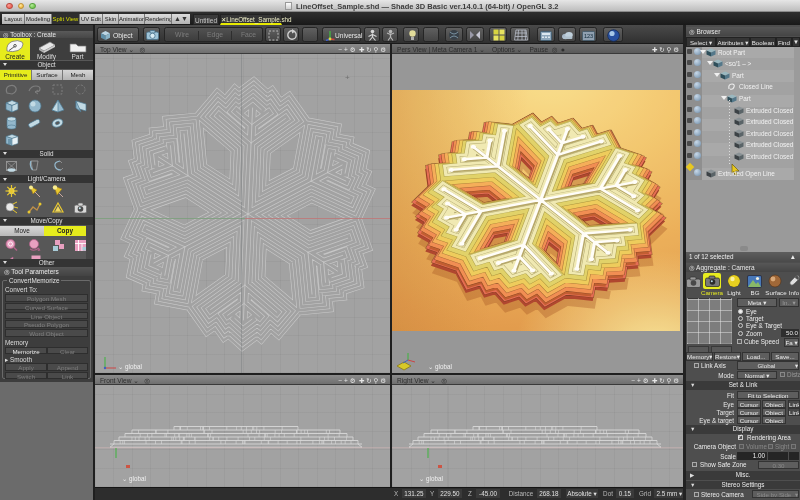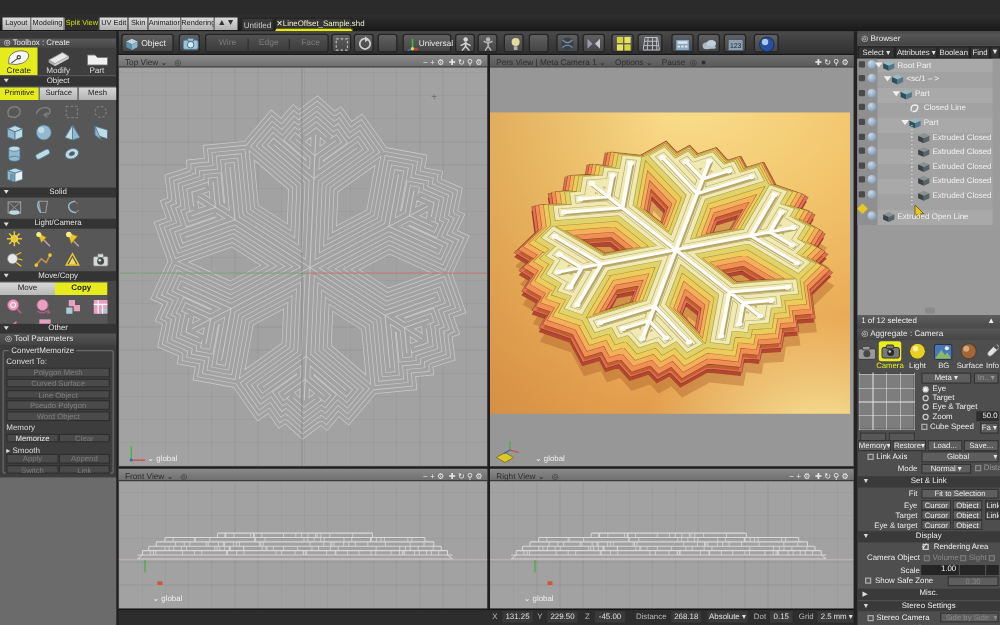--- a/index.html
+++ b/index.html
@@ -1,19 +1,26 @@
 <!DOCTYPE html>
 <html><head><meta charset="utf-8"><style>
 *{margin:0;padding:0;box-sizing:border-box;}
 html,body{width:800px;height:500px;overflow:hidden;background:#2b2b2b;
 font-family:"Liberation Sans",sans-serif;-webkit-font-smoothing:antialiased;}
 .abs{position:absolute;}
 </style></head><body>
 <div class="abs" style="left:0;top:0;width:800px;height:500px;background:#2b2b2b;">
 
+<div class="abs" style="left:0;top:0;width:800px;height:12px;background:linear-gradient(#e6e6e6,#bdbdbd);border-bottom:1px solid #8a8a8a;">
+ <div class="abs" style="left:6px;top:2.5px;width:6.5px;height:6.5px;border-radius:50%;background:radial-gradient(circle at 35% 30%,#ff9d96,#ec6b60 60%,#d84f43);border:0.5px solid #b84a40;"></div>
+ <div class="abs" style="left:17.5px;top:2.5px;width:6.5px;height:6.5px;border-radius:50%;background:radial-gradient(circle at 35% 30%,#ffe9a8,#f5c451 60%,#dfa33b);border:0.5px solid #c09036;"></div>
+ <div class="abs" style="left:29px;top:2.5px;width:6.5px;height:6.5px;border-radius:50%;background:radial-gradient(circle at 35% 30%,#b5eb9d,#7ccc57 60%,#5fb343);border:0.5px solid #58a140;"></div>
+ <div class="abs" style="left:285px;top:2px;width:7px;height:8px;background:linear-gradient(#fdfdfd,#cfcfcf);border:0.5px solid #999;"></div>
+ <div class="abs" style="left:296px;top:2.2px;font-size:7.5px;color:#3c3c3c;font-weight:bold;white-space:nowrap;">LineOffset_Sample.shd — Shade 3D Basic ver.14.0.1 (64-bit) / OpenGL 3.2</div>
+</div>
 <div class="abs" style="left:0;top:12px;width:800px;height:13px;background:linear-gradient(#2f2f2f,#191919);"></div>
 <div class="abs" style="left:2px;top:13.5px;width:23px;height:10.5px;background:linear-gradient(#dcdcdc,#b2b2b2);color:#1d1d1d;font-size:5.9px;text-align:center;line-height:10.5px;border-right:1px solid #777;white-space:nowrap;overflow:hidden;">Layout</div>
 <div class="abs" style="left:25px;top:13.5px;width:27px;height:10.5px;background:linear-gradient(#dcdcdc,#b2b2b2);color:#1d1d1d;font-size:5.9px;text-align:center;line-height:10.5px;border-right:1px solid #777;white-space:nowrap;overflow:hidden;">Modeling</div>
 <div class="abs" style="left:52px;top:13.5px;width:28px;height:10.5px;background:#2e2e2e;color:#d8de00;font-size:5.9px;text-align:center;line-height:10.5px;border-right:1px solid #777;white-space:nowrap;overflow:hidden;">Split View</div>
 <div class="abs" style="left:80px;top:13.5px;width:23px;height:10.5px;background:linear-gradient(#dcdcdc,#b2b2b2);color:#1d1d1d;font-size:5.9px;text-align:center;line-height:10.5px;border-right:1px solid #777;white-space:nowrap;overflow:hidden;">UV Edit</div>
 <div class="abs" style="left:103px;top:13.5px;width:16px;height:10.5px;background:linear-gradient(#dcdcdc,#b2b2b2);color:#1d1d1d;font-size:5.9px;text-align:center;line-height:10.5px;border-right:1px solid #777;white-space:nowrap;overflow:hidden;">Skin</div>
 <div class="abs" style="left:119px;top:13.5px;width:26px;height:10.5px;background:linear-gradient(#dcdcdc,#b2b2b2);color:#1d1d1d;font-size:5.9px;text-align:center;line-height:10.5px;border-right:1px solid #777;white-space:nowrap;overflow:hidden;">Animation</div>
 <div class="abs" style="left:145px;top:13.5px;width:27px;height:10.5px;background:linear-gradient(#dcdcdc,#b2b2b2);color:#1d1d1d;font-size:5.9px;text-align:center;line-height:10.5px;border-right:1px solid #777;white-space:nowrap;overflow:hidden;">Rendering</div>
 <div class="abs" style="left:172px;top:13.5px;width:18px;height:10.5px;background:linear-gradient(#dcdcdc,#b2b2b2);color:#333;font-size:7px;text-align:center;line-height:10px;">▲▼</div>
 <div class="abs" style="left:193px;top:14px;width:26px;height:11px;background:#3a3a3a;color:#c9c9c9;font-size:6.5px;text-align:center;line-height:11px;border:1px solid #222;">Untitled</div>

